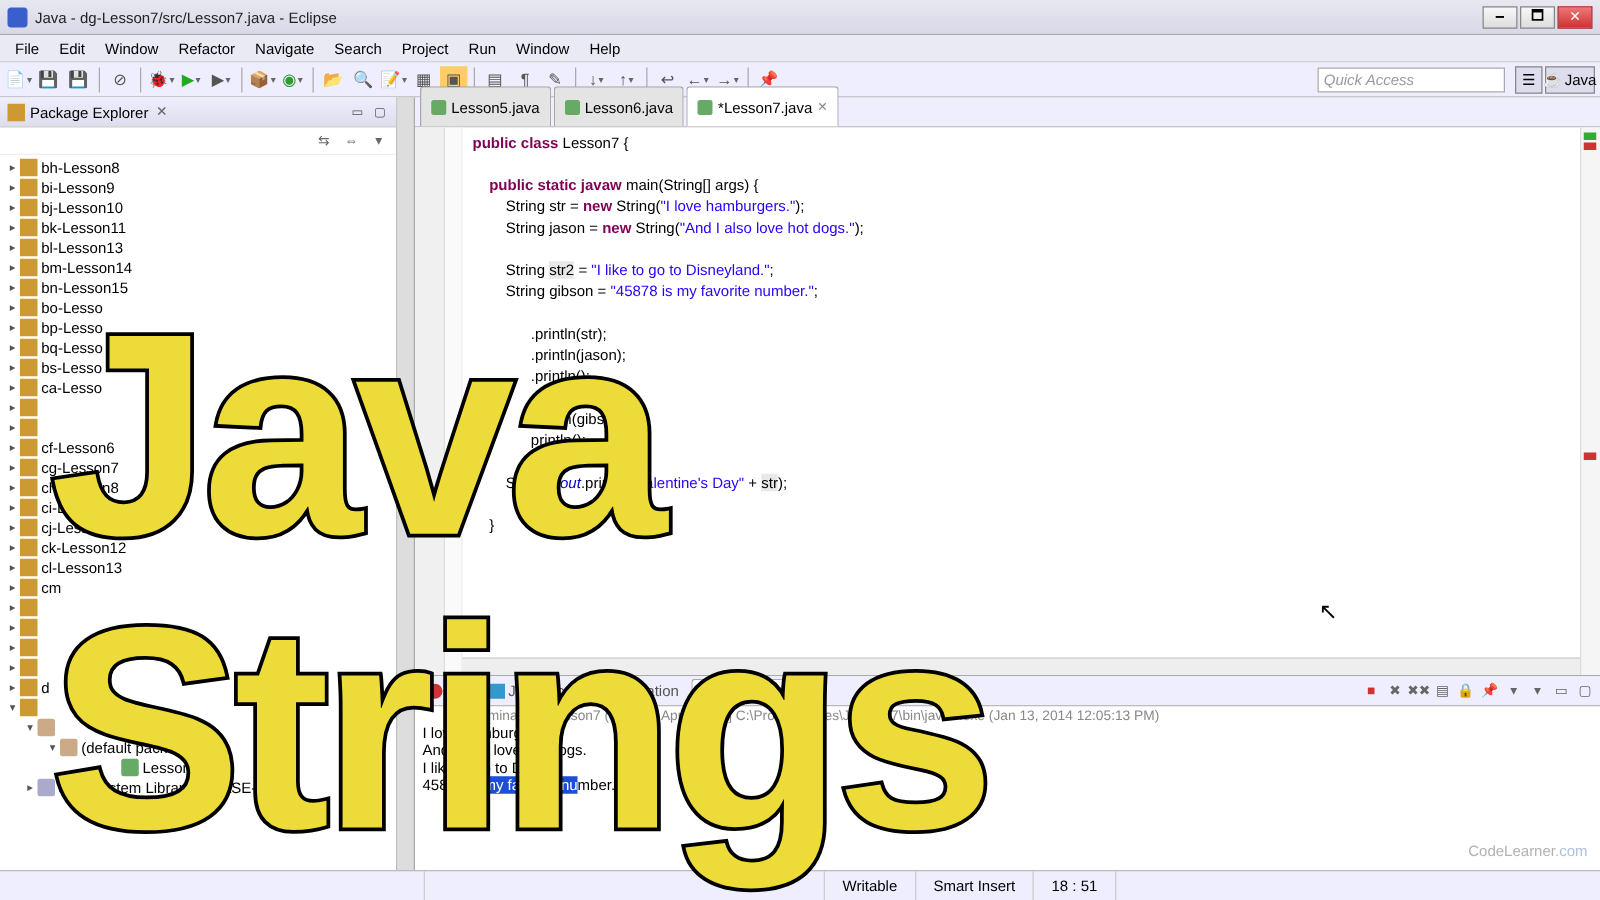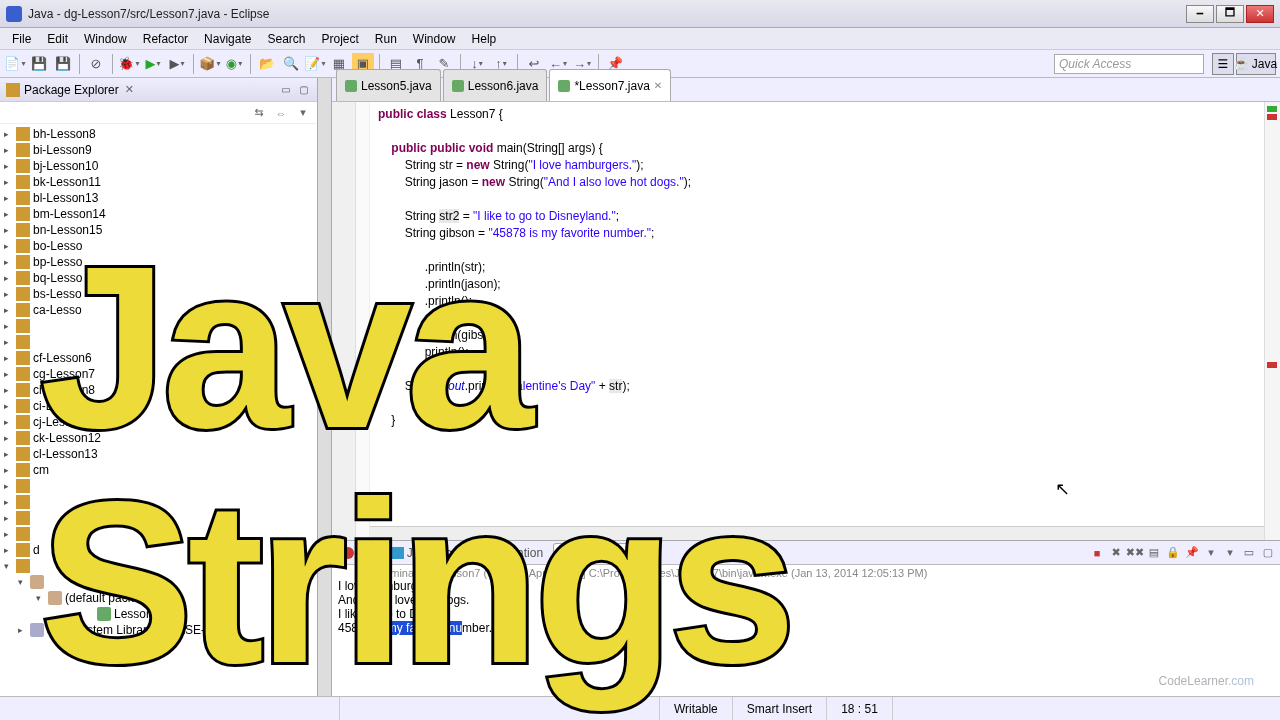--- a/index.html
+++ b/index.html
@@ -24,21 +24,21 @@
 .tdrop::after { content: "▾"; font-size: 8px; margin-left: 1px; color: #666; }
 .quickaccess { margin-left: auto; width: 150px; height: 20px; border: 1px solid #aaa; background: #fff; padding: 0 4px; color: #999; font-style: italic; display: flex; align-items: center; }
 .persp { display: flex; gap: 2px; margin-left: 6px; }
 .perspbtn { width: 40px; height: 22px; border: 1px solid #888; background: #dde; display: flex; align-items: center; justify-content: center; gap: 2px; }
 .perspbtn.small { width: 22px; }
 
 
 .workspace { position: absolute; top: 78px; bottom: 24px; left: 0; right: 0; display: flex; }
 
 
-.explorer { width: 318px; background: #fff; border-right: 1px solid #aaa; display: flex; flex-direction: column; }
+.explorer { width: 318px; background: #fff; border-right: 1px solid #aaa; display: flex; flex-direction: column; text-align: center; }
 .viewhdr { height: 24px; background: linear-gradient(#eef,#dde); display: flex; align-items: center; padding: 0 6px; border-bottom: 1px solid #ccc; gap: 4px; }
 .viewhdr .vicon { width: 14px; height: 14px; background: #c93; }
 .viewhdr .vtitle { flex: 0 0 auto; }
 .viewhdr .closex { font-size: 11px; color: #666; margin-left: 2px; }
 .viewhdr .spacer { flex: 1; }
 .viewhdr .mini { width: 14px; height: 14px; display: flex; align-items: center; justify-content: center; font-size: 10px; color: #555; }
 .viewtoolbar { height: 22px; display: flex; align-items: center; justify-content: flex-end; padding: 0 6px; gap: 6px; border-bottom: 1px solid #eee; }
 .viewtoolbar .vtbtn { width: 16px; height: 16px; font-size: 11px; color: #666; display: flex; align-items: center; justify-content: center; }
 .tree { flex: 1; overflow: auto; padding: 2px 0; font-size: 12px; }
 .treeitem { display: flex; align-items: center; padding: 1px 4px; white-space: nowrap; }
@@ -97,21 +97,21 @@
 .statusbar { position: absolute; bottom: 0; left: 0; right: 0; height: 24px; background: #eef; border-top: 1px solid #bbb; display: flex; align-items: center; }
 .statuscell { padding: 0 14px; border-right: 1px solid #ccc; height: 100%; display: flex; align-items: center; }
 .statuscell.wide { flex: 0 0 340px; }
 
 
 .overlay-text { position: absolute; font-family: Arial, sans-serif; font-weight: 900; color: #eddb3a; -webkit-text-stroke: 6px #000; paint-order: stroke fill; pointer-events: none; letter-spacing: -6px; }
 .ov1 { top: 215px; left: 40px; font-size: 230px; }
 .ov2 { top: 450px; left: 40px; font-size: 230px; }
 
 
-.watermark { position: absolute; right: 26px; bottom: 28px; font-size: 28px; color: rgba(100,100,110,0.5); font-family: Arial, sans-serif; pointer-events: none; }
+.watermark { position: absolute; right: 10px; bottom: 28px; font-size: 28px; color: rgba(100,100,110,0.5); font-family: Arial, sans-serif; pointer-events: none; }
 .watermark .dom { color: rgba(120,150,190,0.6); }
 
 
 .cursor-img { position: absolute; top: 478px; left: 1055px; font-size: 18px; pointer-events: none; }
 
 </style>
 </head>
 <body>
 
 <div class="titlebar">
@@ -377,21 +377,21 @@
           <span>*Lesson7.java</span>
           <span class="tclose">✕</span>
         </div>
       </div>
 
     <div class="editor">
       <div class="gutter"></div>
       <div class="ruler"></div>
       <div class="code"><span class="kw">public class</span><span> Lesson7 {</span>
 <span></span>
-<span class="kw">    public public void</span><span> main(String[] args) {</span>
+<span class="kw">    public static javaw</span><span> main(String[] args) {</span>
 <span>        String str = </span><span class="kw">new</span><span> String(</span><span class="str">"I love hamburgers."</span><span>);</span>
 <span>        String jason = </span><span class="kw">new</span><span> String(</span><span class="str">"And I also love hot dogs."</span><span>);</span>
 <span></span>
 <span>        String </span><span class="hl">str2</span><span> = </span><span class="str">"I like to go to Disneyland."</span><span>;</span>
 <span>        String gibson = </span><span class="str">"45878 is my favorite number."</span><span>;</span>
 <span></span>
 <span>              .println(str);</span>
 <span>              .println(jason);</span>
 <span>              .println();</span>
 <span>              .println(</span><span class="hl">str2</span><span>);</span>

